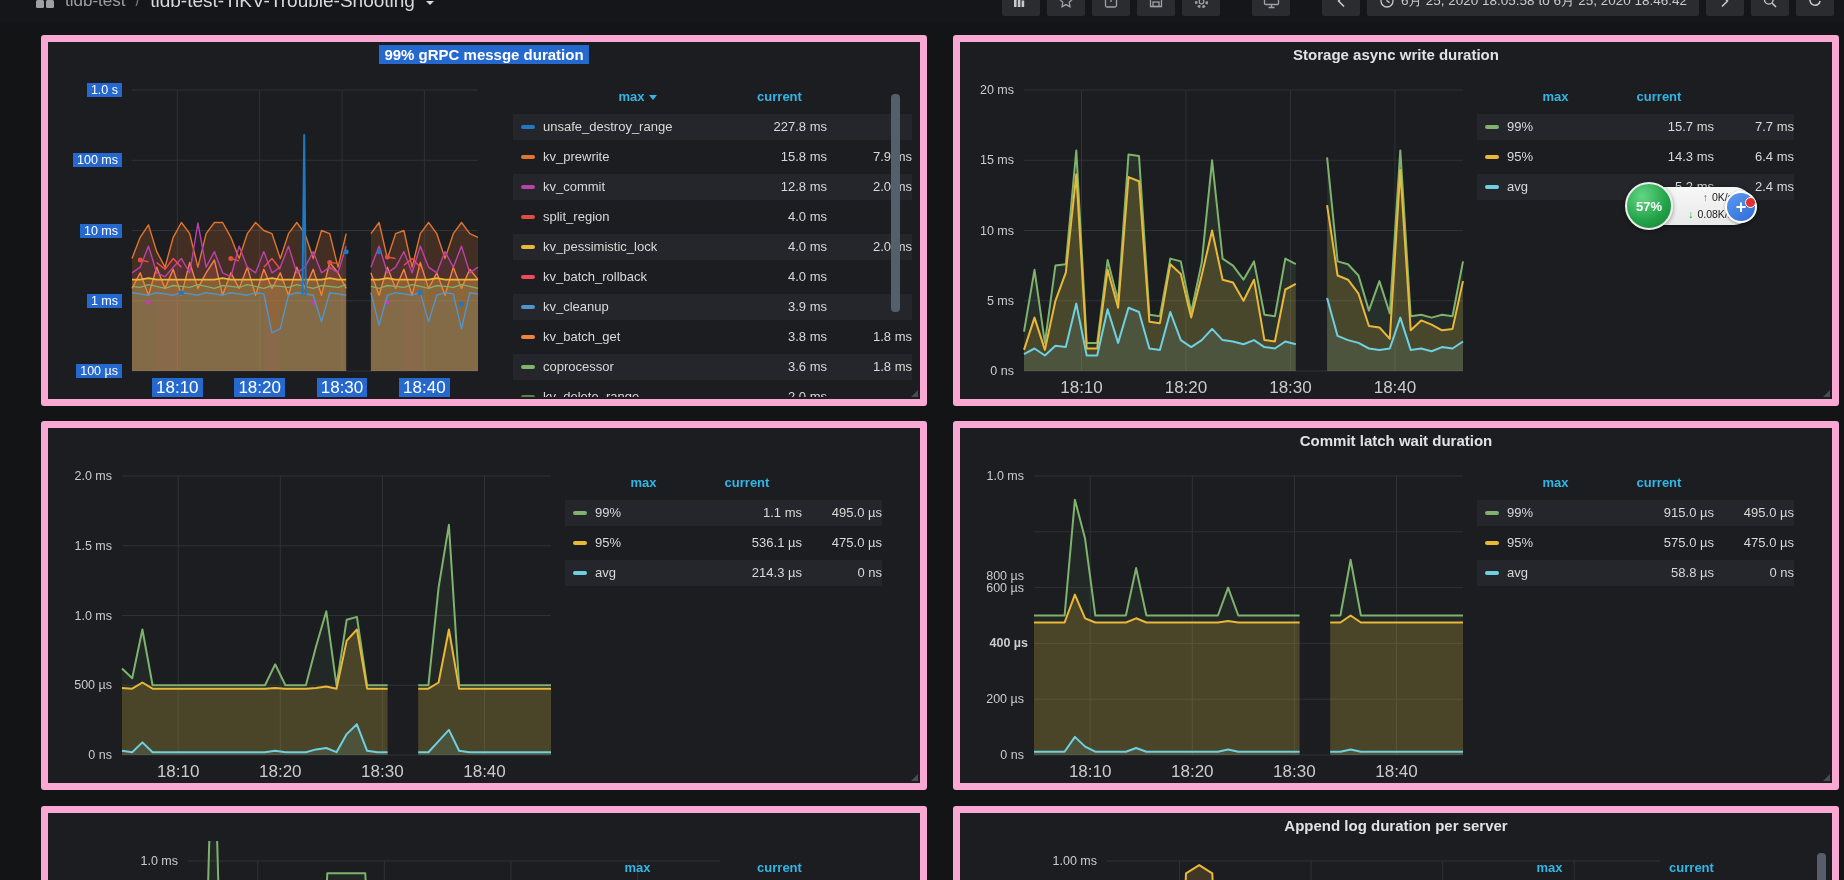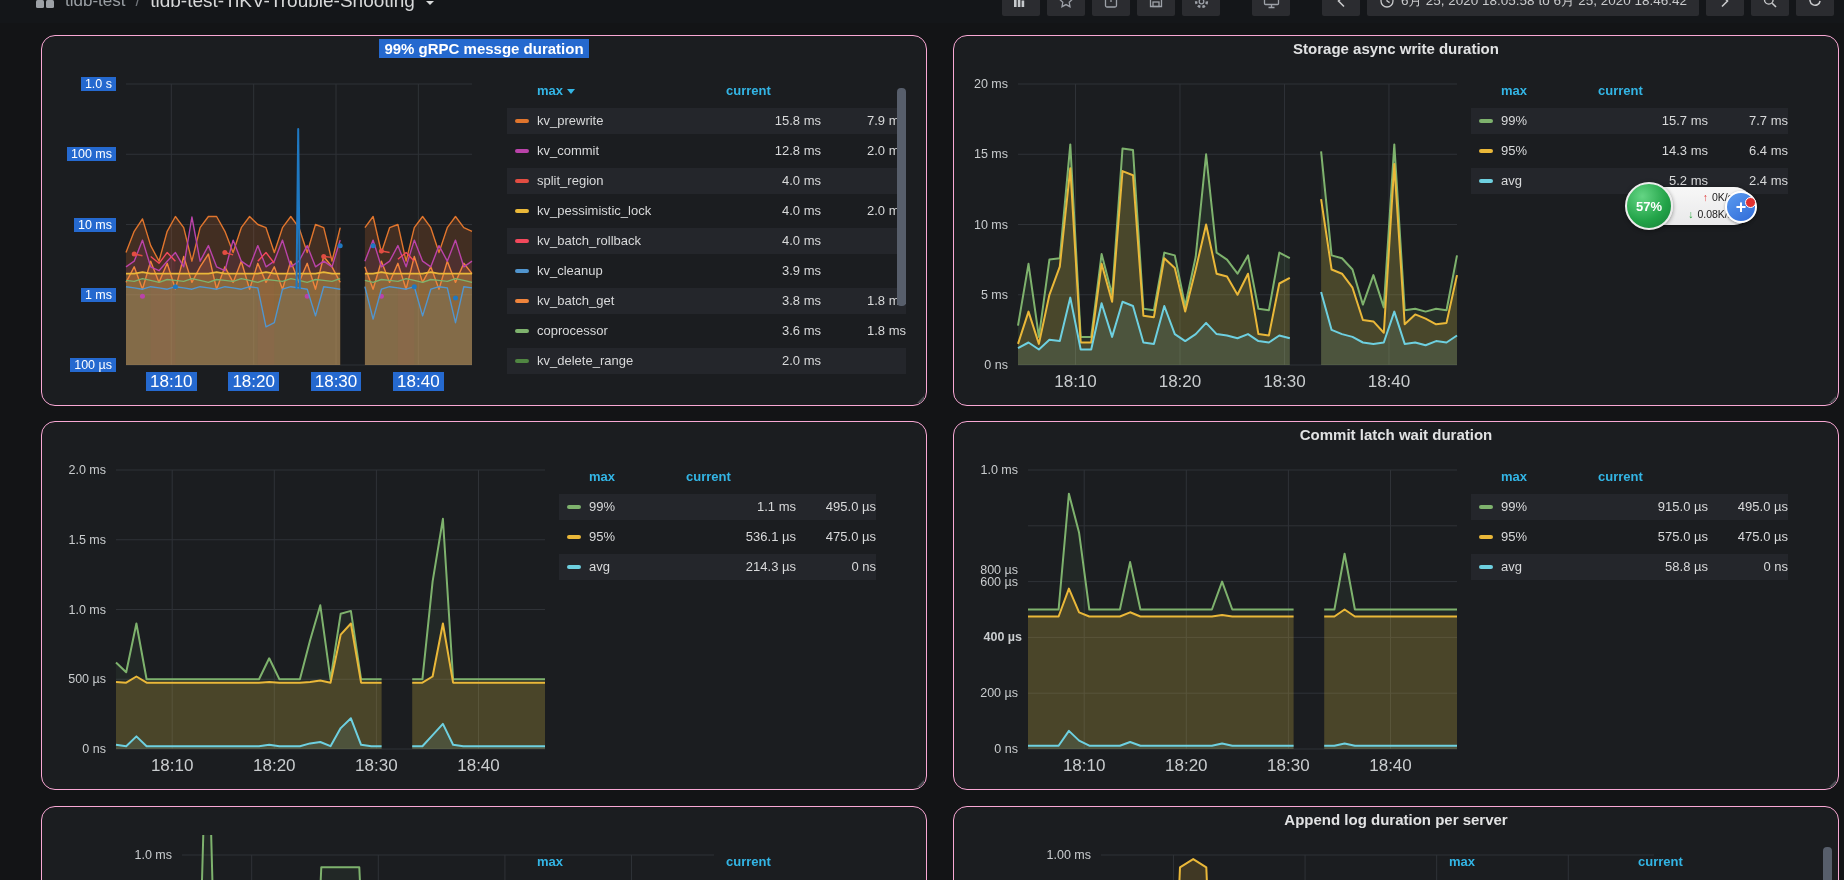--- a/index.html
+++ b/index.html
@@ -9,33 +9,33 @@
   .nav-left{display:flex;align-items:center;gap:10px;white-space:nowrap}
   .bc-folder{font-size:17px;color:#9a9fa4;cursor:pointer}
   .bc-sep{font-size:17px;color:#6f7378}
   .bc-dash{font-size:19px;color:#d8d9da;cursor:pointer}
   .nav-right{margin-left:auto;display:flex;align-items:center;gap:7px}
   .nav-btn{height:30px;min-width:38px;background:#2b2c30;border:none;border-radius:2px;display:flex;align-items:center;justify-content:center;gap:6px;color:#c9cacc;cursor:pointer;padding:0 9px}
   .nav-btn svg{display:block}
   .time-btn{padding:0 12px;font-size:13.5px;white-space:nowrap}
   .nav-gap{width:18px}
   
-  .panel{position:absolute;background:#1b1d20;border:1px solid #f9a8d4;border-radius:14px;box-sizing:border-box;overflow:hidden}
+  .panel{position:absolute;background:#1b1d20;border:7px solid #f9a8d4;border-radius:3px;box-sizing:border-box;overflow:hidden}
   .panel-title{position:absolute;top:4px;left:0;right:0;text-align:center;font-size:15px;font-weight:600;color:#e1e2e3;cursor:pointer;z-index:3}
   .title-sel{background:#2569cf;color:#fff;padding:1px 5px}
   .chart{position:absolute;top:28px;left:0;right:0;bottom:0}
   .ylab{position:absolute;text-align:right;font-size:12.5px;color:#c9ccce;height:16px;line-height:16px}
   .xlab{position:absolute;text-align:center;font-size:17px;color:#c9ccce;height:16px;line-height:16px}
   .sel span{background:#2569cf;color:#fff;padding:0 4px}
   
   .legend{position:absolute;top:44px;bottom:2px;box-sizing:border-box;font-size:13px;overflow:hidden}
   .lg-big{left:465px;width:413px;--maxw:95px;--curw:85px;padding-right:14px}
   .lg-sm{left:517px;width:355px;--maxw:110px;--curw:80px;padding-right:38px}
   .lg-head{display:grid;grid-template-columns:30px 1fr var(--maxw) var(--curw);height:22px;line-height:22px;margin-bottom:6px;color:#33b5e5;font-weight:700}
-  .lg-head span{text-align:left}
+  .lg-head span{text-align:center}
   .sort-caret{display:inline-block;margin-left:4px;border-left:4px solid transparent;border-right:4px solid transparent;border-top:5px solid #33b5e5;vertical-align:middle}
   .lg-row{display:grid;grid-template-columns:30px 1fr var(--maxw) var(--curw);height:26px;line-height:26px;margin-bottom:4px}
   .lg-row:nth-child(odd){background:#24262b}
   .lg-swatch{width:14px;height:4px;border-radius:2px;margin:11px 0 0 8px}
   .lg-label{color:#d8d9da;text-align:left;cursor:pointer;overflow:hidden;white-space:nowrap}
   .lg-val{text-align:right;color:#d8d9da}
   .lg-scroll{position:absolute;width:9px;border-radius:4px;background:#575e6b;z-index:6}
   .resize{position:absolute;right:2px;bottom:2px;width:0;height:0;border-left:7px solid transparent;border-bottom:7px solid #4a4d52;cursor:nwse-resize}
   
   .ov{position:absolute;left:1625px;top:182px;width:132px;height:48px;z-index:50;cursor:pointer}
@@ -215,20 +215,26 @@
       <div class="xlab sel" style="left: 341.37px; width: 70px; top: 310px;"><span>18:40</span></div>
     </div>
   <div class="legend lg-big">
       <div class="lg-head">
         <span></span>
         <span>max<span class="sort-caret"></span></span>
         <span>current</span>
       </div>
       <div>
         <div class="lg-row">
+          <i class="lg-swatch" style="background: rgb(31, 120, 193);"></i>
+          <span class="lg-label">unsafe_destroy_range</span>
+          <span class="lg-val">227.8 ms</span>
+          <span class="lg-val"></span>
+        </div>
+        <div class="lg-row">
           <i class="lg-swatch" style="background: rgb(224, 117, 45);"></i>
           <span class="lg-label">kv_prewrite</span>
           <span class="lg-val">15.8 ms</span>
           <span class="lg-val">7.9 ms</span>
         </div>
         <div class="lg-row">
           <i class="lg-swatch" style="background: rgb(186, 67, 169);"></i>
           <span class="lg-label">kv_commit</span>
           <span class="lg-val">12.8 ms</span>
           <span class="lg-val">2.0 ms</span>

